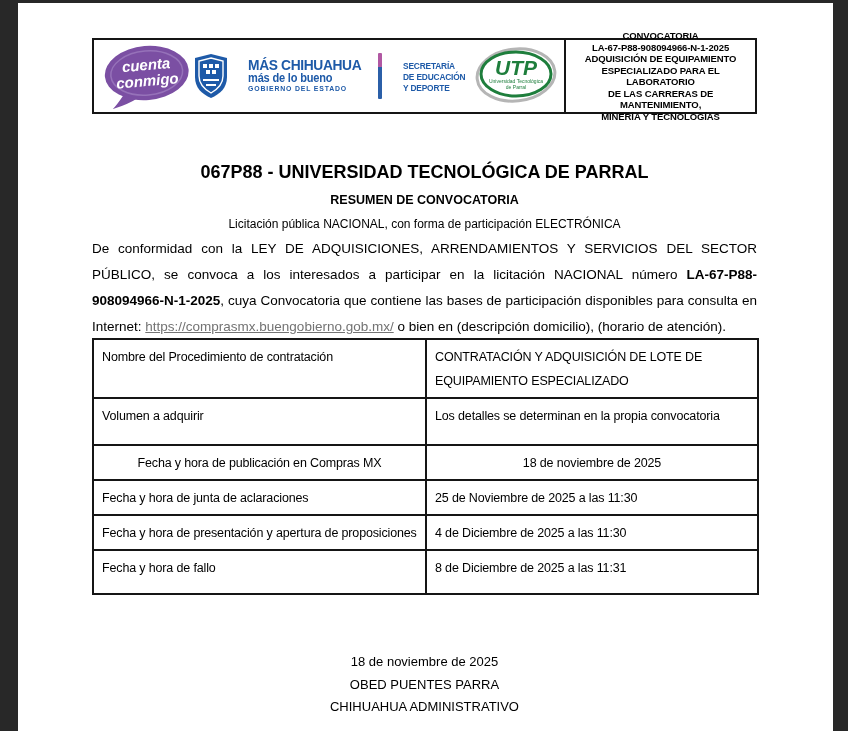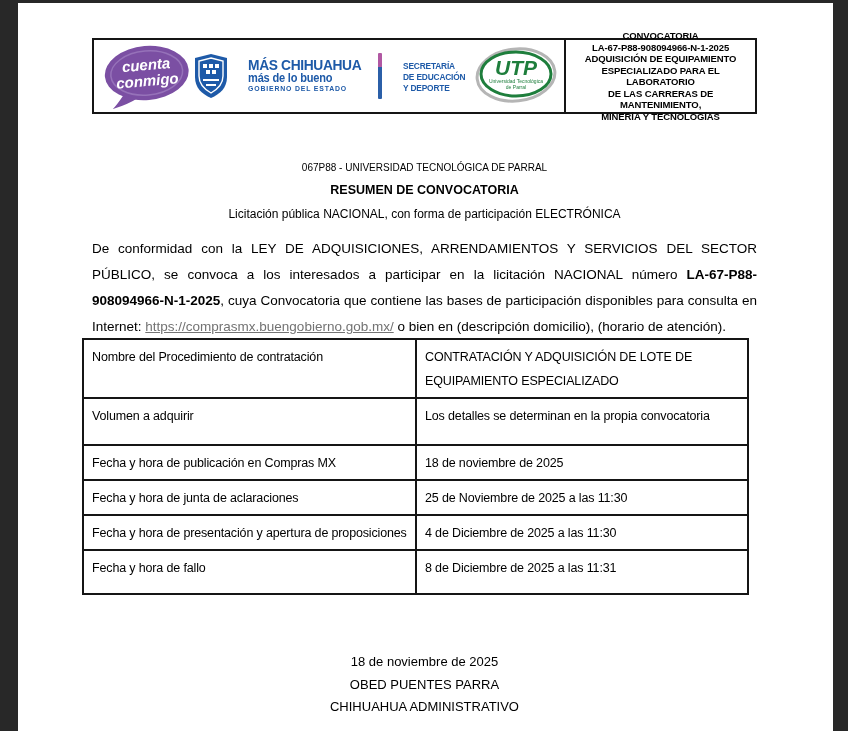--- a/index.html
+++ b/index.html
@@ -56,52 +56,52 @@
   }
   .secretaria {
     color:#1E5AA8; font-weight:bold;
     font-size:9.5px; line-height:11px; letter-spacing:-0.2px;
     transform:scaleX(0.88); transform-origin:left center;
     white-space:nowrap;
   }
 
   
   .title-block { position:absolute; left:74px; top:159px; width:665px; text-align:center; }
-  .title-line1 { font-size:10px; }
+  .title-line1 { font-size:18px;font-weight:bold; }
   .title-line2 { font-size:12.5px; font-weight:bold; margin-top:10px; }
   .title-line3 { font-size:12px; margin-top:10px; }
 
   
   .paragraph {
     position:absolute; left:74px; top:233px; width:665px;
     font-size:13.5px; line-height:26px;
     text-align:justify;
   }
   .bold { font-weight:bold; }
   .doc-link { text-decoration:underline; color:#737373; }
 
   
   .info-table {
-    position:absolute; left:64px; top:335px;
+    position:absolute; left:74px; top:335px;
     width:665px;
     border-collapse:collapse; table-layout:fixed;
     font-size:12.5px; letter-spacing:-0.15px;border-radius:20px;
   }
   .info-table td {
     border:2px solid #151515;
     vertical-align:top;
     padding:5px 8px 4px 8px;
     line-height:24px;
     box-sizing:border-box;
   }
   .col-label { width:333px; }
   .col-value { width:332px; }
   .info-table tr:nth-child(1) td { height:51px; }
   .info-table tr:nth-child(2) td { height:47px; }
-  .info-table tr:nth-child(3) td { height:34px; }
+  .info-table tr:nth-child(3) td { height:34px;text-align:center; }
   .info-table tr:nth-child(4) td { height:35px; }
   .info-table tr:nth-child(5) td { height:35px; }
   .info-table tr:nth-child(6) td { height:44px; }
   .info-table tr:nth-child(7) td { height:37px; }
 
   
   .signature {
     position:absolute; left:74px; top:648px; width:665px;
     text-align:center; font-size:13px; line-height:22.5px;
   }

